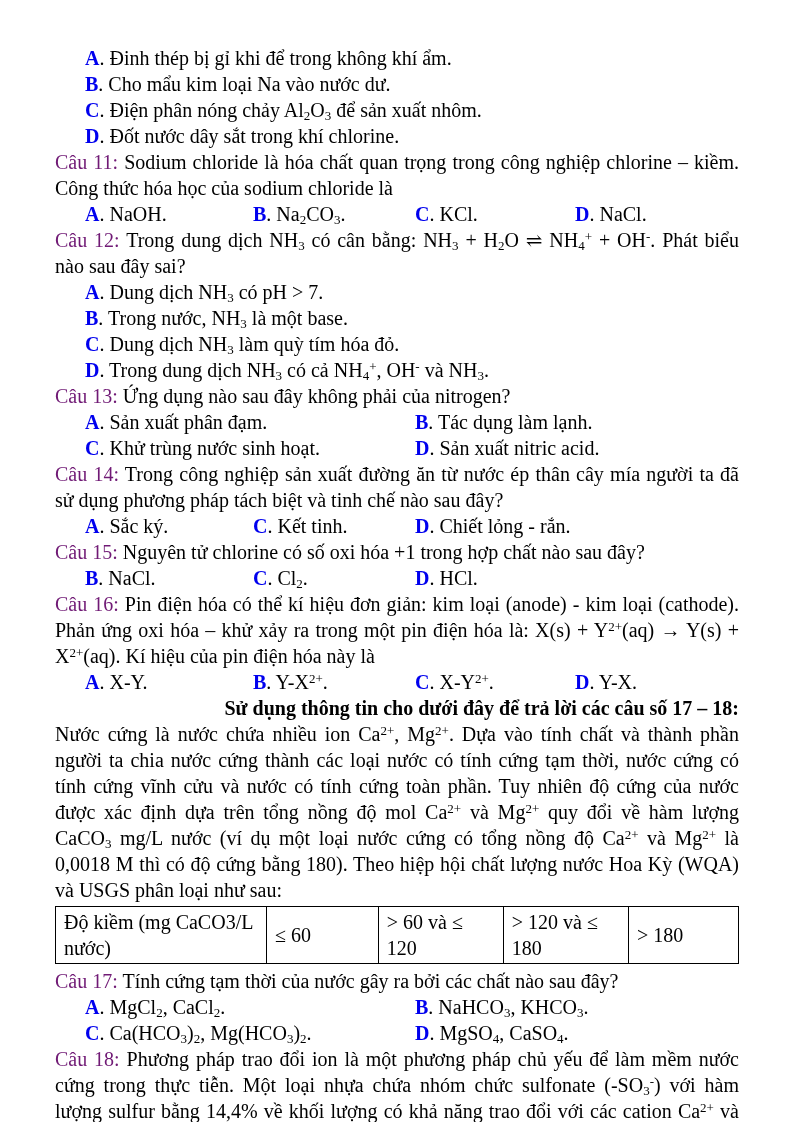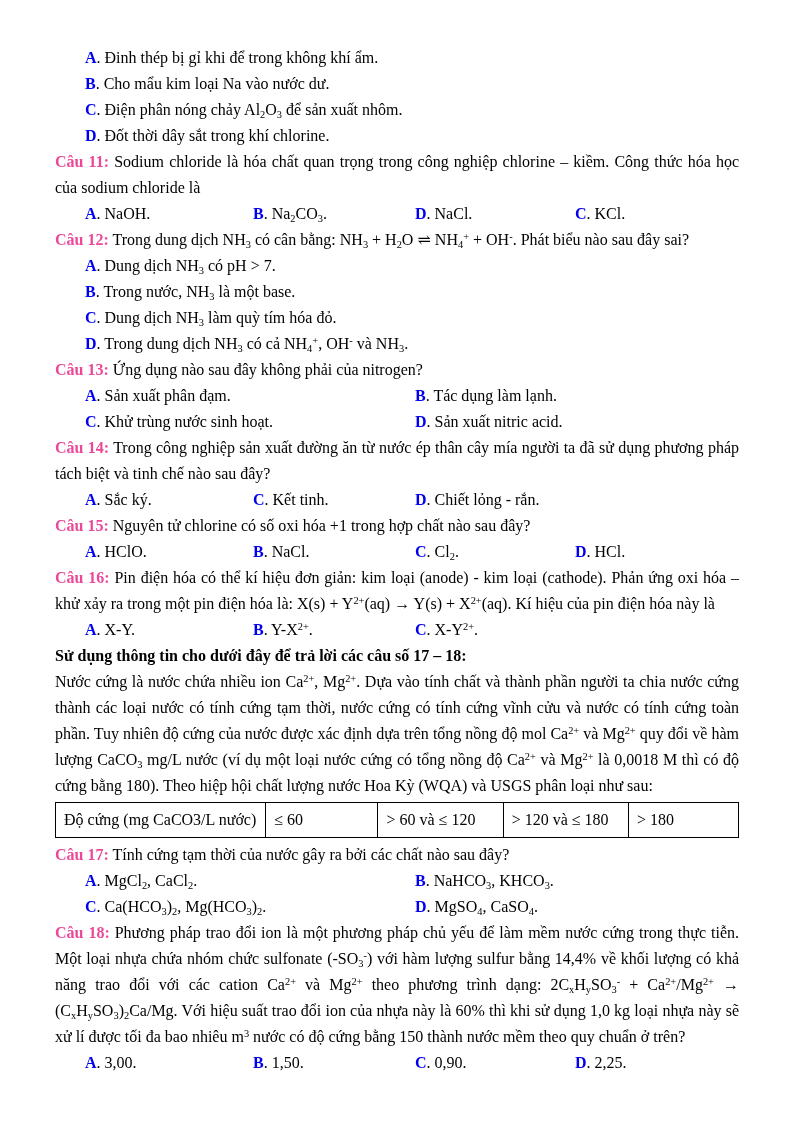--- a/index.html
+++ b/index.html
@@ -4,28 +4,28 @@
 <style>
   html, body { margin: 0; padding: 0; background: #ffffff; }
   .page {
     position: relative;
     width: 794px;
     height: 1122px;
     box-sizing: border-box;
     padding: 45px 55px 0 55px;
     background: #ffffff;
     font-family: "Liberation Serif", "DejaVu Serif", serif;
-    font-size: 16px;
+    font-size: 20px;
     line-height: 26px;
     color: #000000;
     overflow: hidden;
   }
   p { margin: 0; text-align: justify; }
-  .qlabel { color: #ec4899; font-weight: bold; }
-  .heading-bold { font-weight: bold; text-align: left; }
+  .qlabel { color: #701a75; font-weight: normal; }
+  .heading-bold { font-weight: bold; text-align: right; }
   .opt-stack { margin-left: 30px; }
   .cols4 { margin-left: 30px; display: grid; grid-template-columns: 168px 162px 160px 1fr; }
   .cols2 { margin-left: 30px; display: grid; grid-template-columns: 330px 1fr; }
   .ol { color: #0000EE; font-weight: bold; }
   sub, sup { font-size: 0.65em; line-height: 0; position: relative; vertical-align: baseline; }
   sub { top: 0.25em; }
   sup { top: -0.45em; }
   table.hard { border-collapse: collapse; width: 100%; margin: 3px 0 4px 0; }
   table.hard td { border: 1.6px solid #000; padding: 2px 8px; height: 30px; text-align: left; vertical-align: middle; }
   table.hard td:first-child { width: 218px; text-align: left; }
@@ -42,29 +42,29 @@
   <div class="opt-stack">
     <span class="ol">A</span><span>. </span><span>Đinh thép bị gỉ khi để trong không khí ẩm.</span>
   </div>
   <div class="opt-stack">
     <span class="ol">B</span><span>. </span><span>Cho mẩu kim loại Na vào nước dư.</span>
   </div>
   <div class="opt-stack">
     <span class="ol">C</span><span>. </span><span>Điện phân nóng chảy Al<sub>2</sub>O<sub>3</sub> để sản xuất nhôm.</span>
   </div>
   <div class="opt-stack">
-    <span class="ol">D</span><span>. </span><span>Đốt thời dây sắt trong khí chlorine.</span>
+    <span class="ol">D</span><span>. </span><span>Đốt nước dây sắt trong khí chlorine.</span>
   </div>
 
   <p class="q"><b class="qlabel">Câu 11:</b> <span>Sodium chloride là hóa chất quan trọng trong công nghiệp chlorine – kiềm. Công thức hóa học của sodium chloride là</span></p>
   <div class="cols4">
     <span><span class="ol">A</span><span>. </span><span>NaOH.</span></span>
     <span><span class="ol">B</span><span>. </span><span>Na<sub>2</sub>CO<sub>3</sub>.</span></span>
+    <span><span class="ol">C</span><span>. </span><span>KCl.</span></span>
     <span><span class="ol">D</span><span>. </span><span>NaCl.</span></span>
-    <span><span class="ol">C</span><span>. </span><span>KCl.</span></span>
   </div>
 
   <p class="q"><b class="qlabel">Câu 12:</b> <span>Trong dung dịch NH<sub>3</sub> có cân bằng: NH<sub>3</sub> + H<sub>2</sub>O ⇌ NH<sub>4</sub><sup>+</sup> + OH<sup>-</sup>. Phát biểu nào sau đây sai?</span></p>
   <div class="opt-stack">
     <span class="ol">A</span><span>. </span><span>Dung dịch NH<sub>3</sub> có pH &gt; 7.</span>
   </div>
   <div class="opt-stack">
     <span class="ol">B</span><span>. </span><span>Trong nước, NH<sub>3</sub> là một base.</span>
   </div>
   <div class="opt-stack">
@@ -86,40 +86,40 @@
 
   <p class="q"><b class="qlabel">Câu 14:</b> <span>Trong công nghiệp sản xuất đường ăn từ nước ép thân cây mía người ta đã sử dụng phương pháp tách biệt và tinh chế nào sau đây?</span></p>
   <div class="cols4">
     <span><span class="ol">A</span><span>. </span><span>Sắc ký.</span></span>
     <span><span class="ol">C</span><span>. </span><span>Kết tinh.</span></span>
     <span><span class="ol">D</span><span>. </span><span>Chiết lỏng - rắn.</span></span>
   </div>
 
   <p class="q"><b class="qlabel">Câu 15:</b> <span>Nguyên tử chlorine có số oxi hóa +1 trong hợp chất nào sau đây?</span></p>
   <div class="cols4">
-    <span><span class="ol">A</span><span>. </span><span>HClO.</span></span>
     <span><span class="ol">B</span><span>. </span><span>NaCl.</span></span>
     <span><span class="ol">C</span><span>. </span><span>Cl<sub>2</sub>.</span></span>
     <span><span class="ol">D</span><span>. </span><span>HCl.</span></span>
   </div>
 
   <p class="q"><b class="qlabel">Câu 16:</b> <span>Pin điện hóa có thể kí hiệu đơn giản: kim loại (anode) - kim loại (cathode). Phản ứng oxi hóa – khử xảy ra trong một pin điện hóa là: X(s) + Y<sup>2+</sup>(aq) → Y(s) + X<sup>2+</sup>(aq). Kí hiệu của pin điện hóa này là</span></p>
   <div class="cols4">
     <span><span class="ol">A</span><span>. </span><span>X-Y.</span></span>
     <span><span class="ol">B</span><span>. </span><span>Y-X<sup>2+</sup>.</span></span>
     <span><span class="ol">C</span><span>. </span><span>X-Y<sup>2+</sup>.</span></span>
+    <span><span class="ol">D</span><span>. </span><span>Y-X.</span></span>
   </div>
 
   <p class="heading-bold">Sử dụng thông tin cho dưới đây để trả lời các câu số 17 – 18:</p>
   <p class="q">Nước cứng là nước chứa nhiều ion Ca<sup>2+</sup>, Mg<sup>2+</sup>. Dựa vào tính chất và thành phần người ta chia nước cứng thành các loại nước có tính cứng tạm thời, nước cứng có tính cứng vĩnh cửu và nước có tính cứng toàn phần. Tuy nhiên độ cứng của nước được xác định dựa trên tổng nồng độ mol Ca<sup>2+</sup> và Mg<sup>2+</sup> quy đổi về hàm lượng CaCO<sub>3</sub> mg/L nước (ví dụ một loại nước cứng có tổng nồng độ Ca<sup>2+</sup> và Mg<sup>2+</sup> là 0,0018 M thì có độ cứng bằng 180). Theo hiệp hội chất lượng nước Hoa Kỳ (WQA) và USGS phân loại như sau:</p>
 
   <table class="hard">
     <tbody>
       <tr>
-        <td>Độ cứng (mg CaCO3/L nước)</td>
+        <td>Độ kiềm (mg CaCO3/L nước)</td>
         <td>≤ 60</td>
         <td>&gt; 60 và ≤ 120</td>
         <td>&gt; 120 và ≤ 180</td>
         <td>&gt; 180</td>
       </tr>
     </tbody>
   </table>
 
   <p class="q"><b class="qlabel">Câu 17:</b> <span>Tính cứng tạm thời của nước gây ra bởi các chất nào sau đây?</span></p>
   <div class="cols2">

